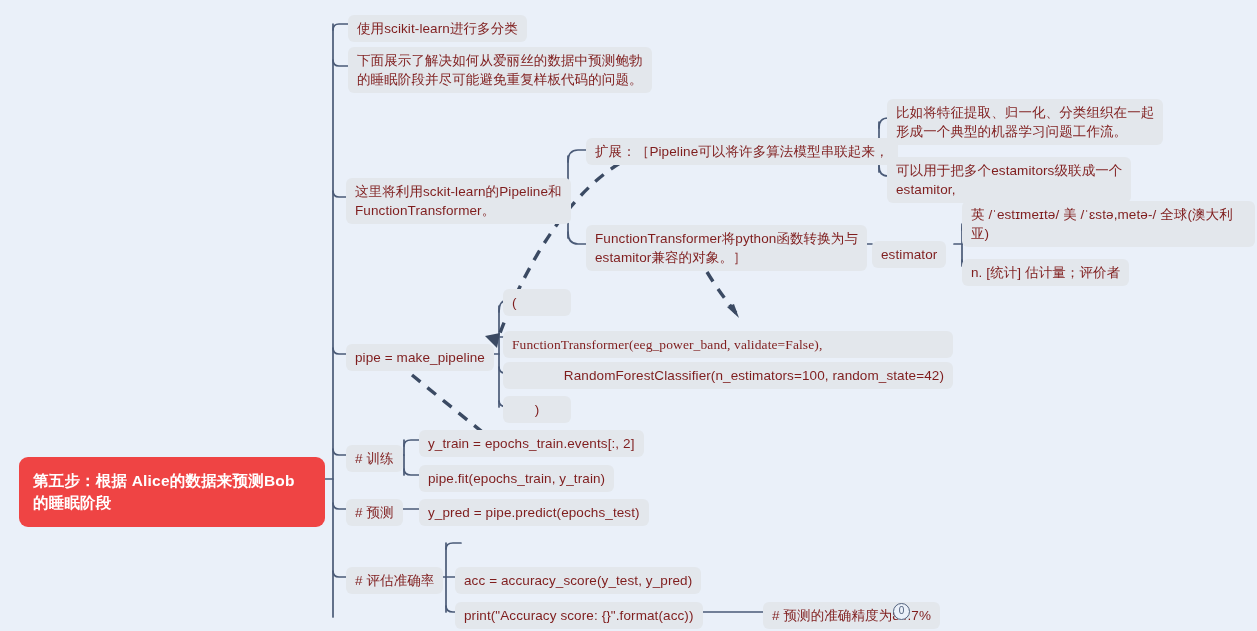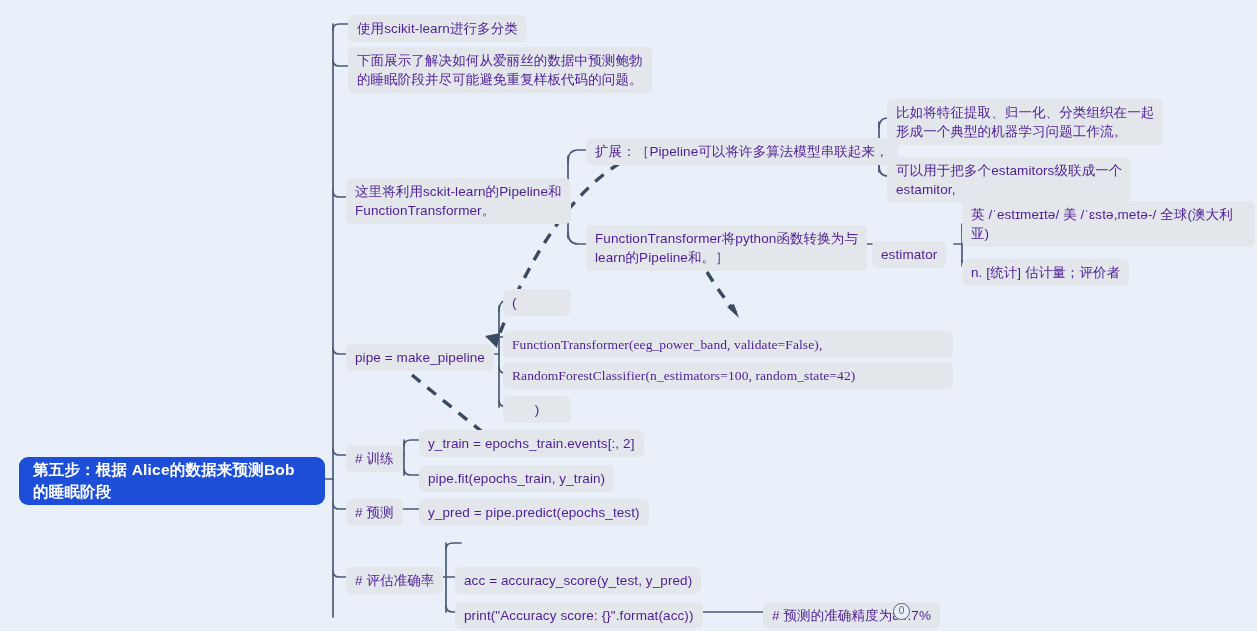--- a/index.html
+++ b/index.html
@@ -19,36 +19,36 @@
   }
   svg.links {
     position: absolute;
     top: 0; left: 0;
     width: 1257px; height: 631px;
     pointer-events: none;
   }
   .node {
     position: absolute;
     background: #e3e7ec;
-    color: #4c1d95;
+    color: #7f1d1d;
     border-radius: 6px;
     padding: 4px 9px;
     font-size: 13.5px;
     line-height: 19px;
     white-space: pre-line;
     letter-spacing: 0.1px;
   }
   .node.cn { font-size: 13.5px; }
   .root-node {
     position: absolute;
-    background: #1d4ed8;
+    background: #ef4444;
     color: #ffffff;
     font-weight: bold;
     border-radius: 9px;
-    padding: 2px 14px;
+    padding: 13px 14px;
     font-size: 15.5px;
     line-height: 22px;
     letter-spacing: 0.2px;
     white-space: pre-line;
   }
   .badge {
     position: absolute;
     width: 17px; height: 17px;
     border-radius: 50%;
     border: 1.4px solid #51617d;
@@ -145,36 +145,36 @@
 
   <div class="node cn" style="left:887px; top:99px;">比如将特征提取、归一化、分类组织在一起
 形成一个典型的机器学习问题工作流。</div>
 
   <div class="node cn" style="left:586px; top:138px;">扩展：［Pipeline可以将许多算法模型串联起来，</div>
 
   <div class="node cn" style="left:887px; top:157px;">可以用于把多个estamitors级联成一个
 estamitor,</div>
 
   <div class="node cn" style="left:586px; top:225px;">FunctionTransformer将python函数转换为与
-learn的Pipeline和。］</div>
+estamitor兼容的对象。］</div>
 
   <div class="node" style="left:872px; top:241px;">estimator</div>
 
   <div class="node cn" style="left:962px; top:259px;">n. [统计] 估计量；评价者</div>
 
   <div class="node cn" style="left:962px; top:201px; width:293px;">英 /ˈestɪmeɪtə/  美 /ˈɛstə,metə-/  全球(澳大利
 亚)</div>
 
   <div class="node" style="left:346px; top:344px;text-align:right;">pipe = make_pipeline</div>
 
   <div class="node" style="left:503px; top:289px; width:68px; text-align:left;">(</div>
 
   <div class="node" style="left:503px; top:331px; width:450px; text-align:left;font-family:Liberation Serif, serif;">FunctionTransformer(eeg_power_band, validate=False),</div>
 
-  <div class="node" style="left:503px; top:362px; width:450px; text-align:left;font-family:Liberation Serif, serif;">RandomForestClassifier(n_estimators=100, random_state=42)</div>
+  <div class="node" style="left:503px; top:362px; width:450px; text-align:right;">RandomForestClassifier(n_estimators=100, random_state=42)</div>
 
   <div class="node" style="left:503px; top:396px; width:68px; text-align:center;">)</div>
 
   <div class="node cn" style="left:346px; top:445px;"># 训练</div>
 
   <div class="node" style="left:419px; top:430px;">y_train = epochs_train.events[:, 2]</div>
 
   <div class="node" style="left:419px; top:465px;">pipe.fit(epochs_train, y_train)</div>
 
   <div class="node cn" style="left:346px; top:499px;"># 预测</div>

